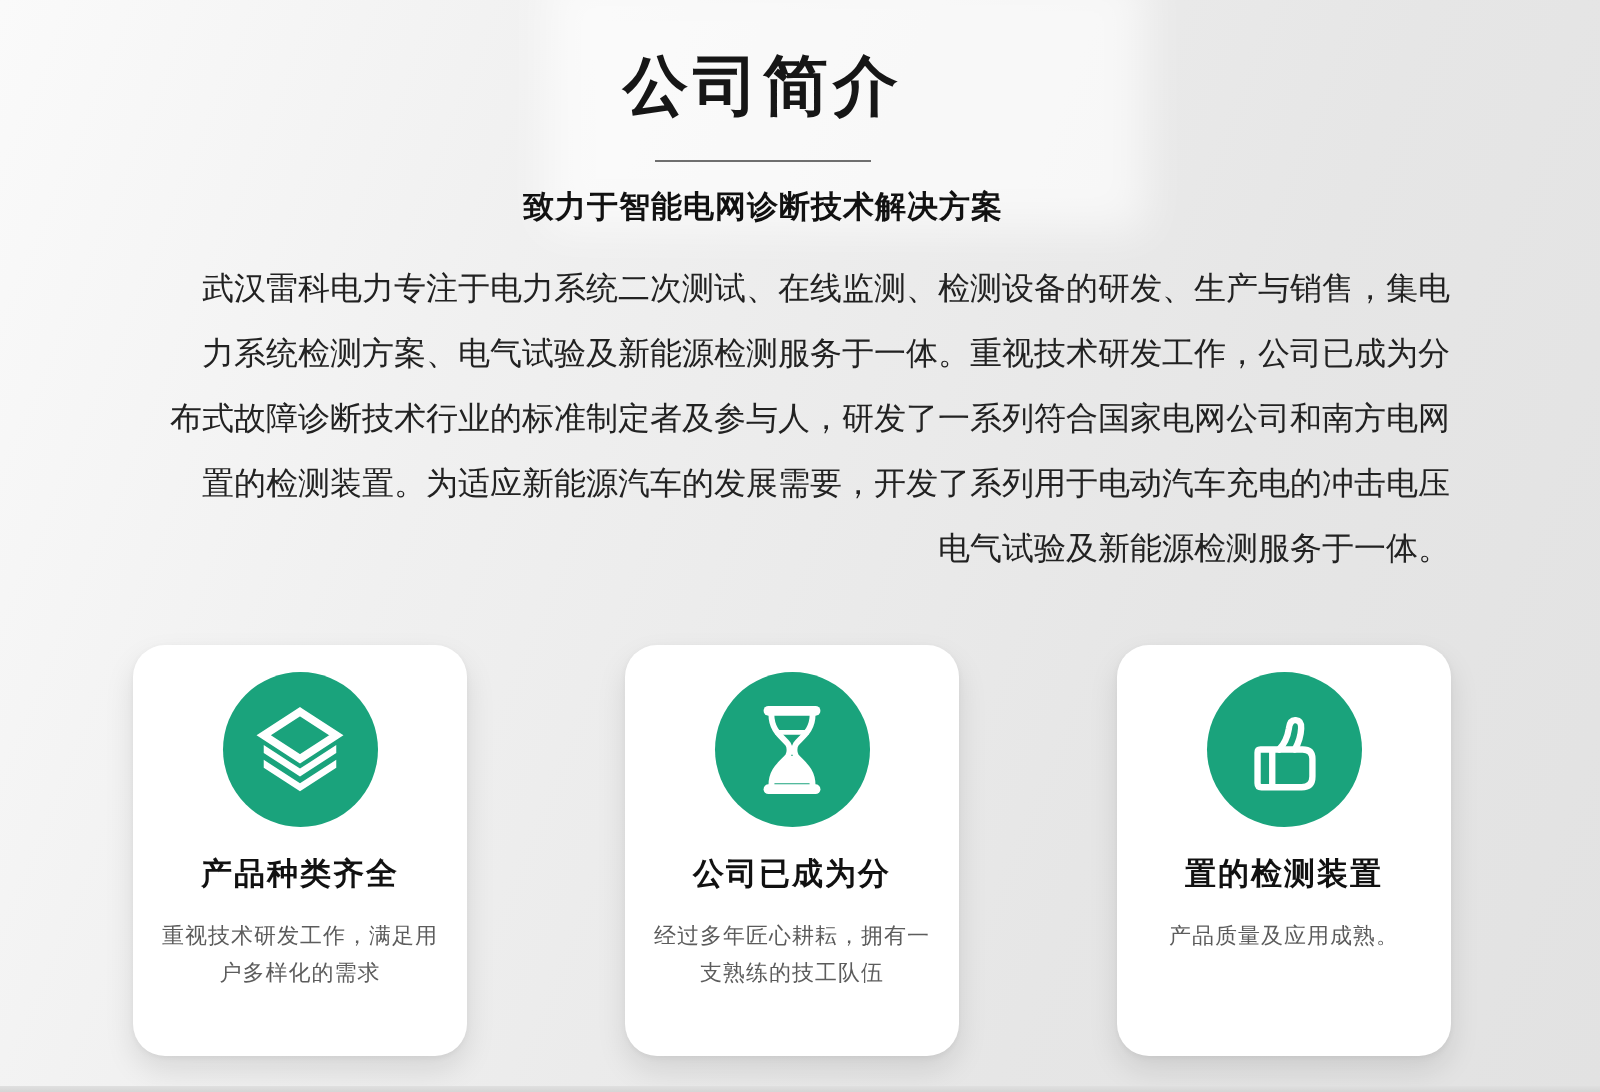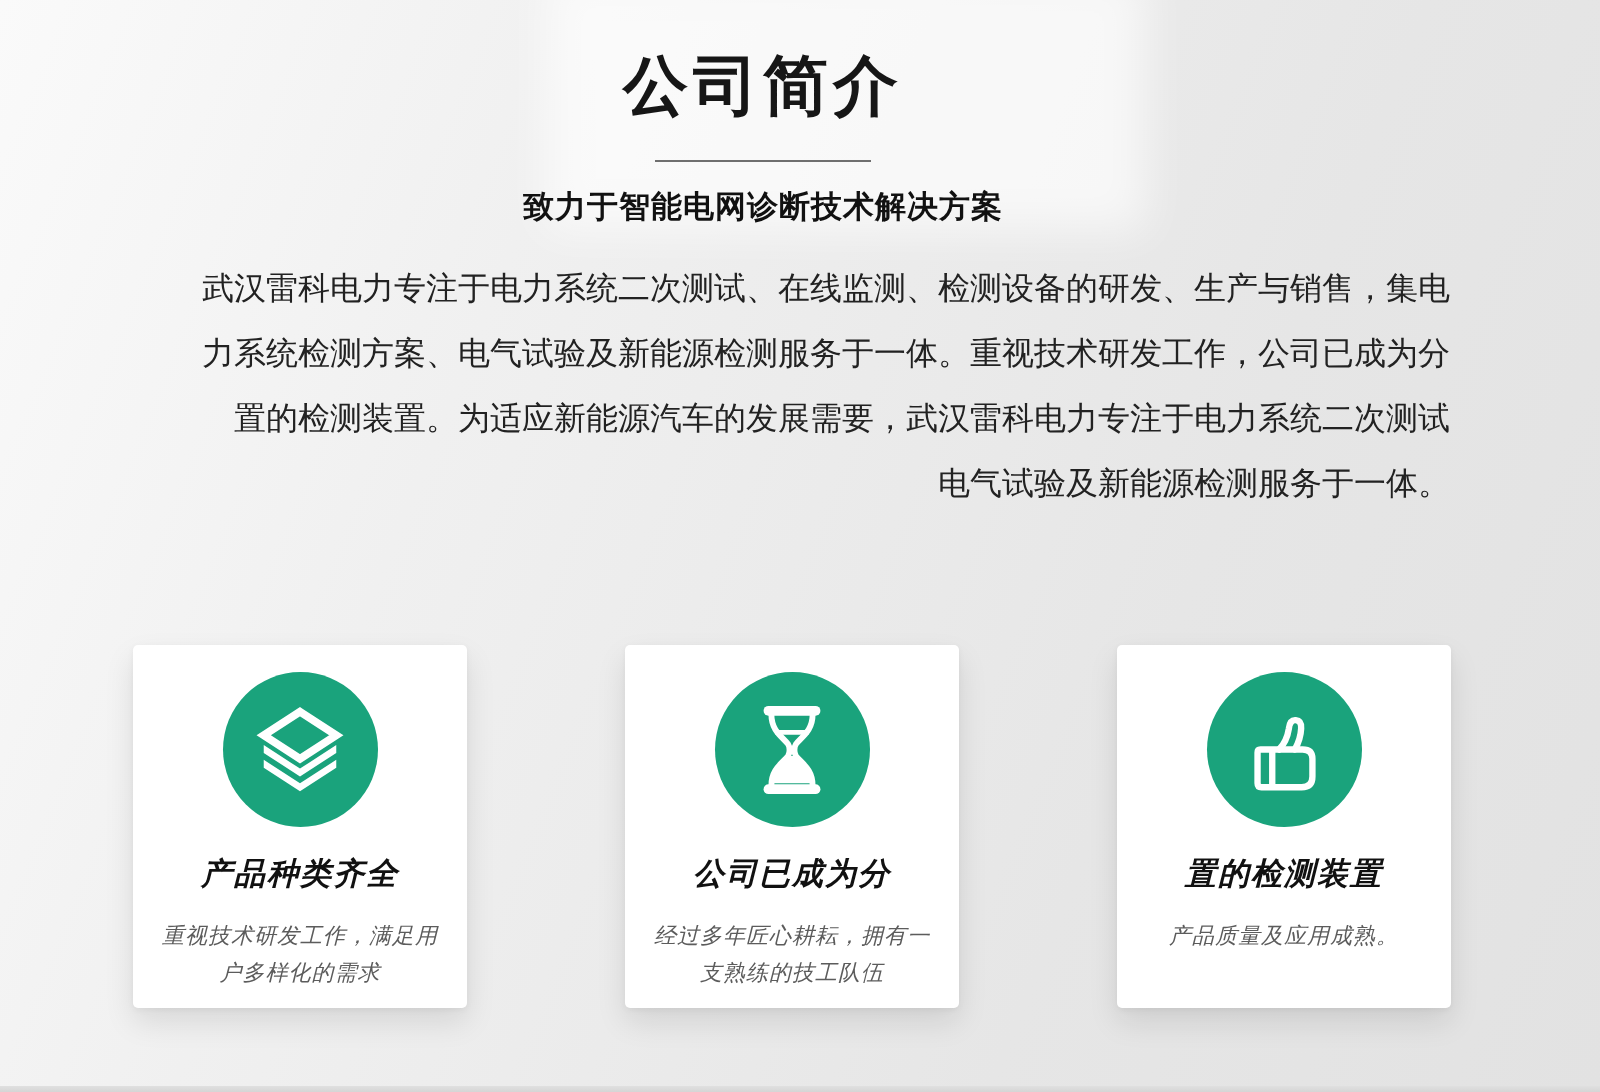--- a/index.html
+++ b/index.html
@@ -70,26 +70,25 @@
     position: absolute;
     top: 645px;
     left: -8px;
     width: 1600px;
     display: flex;
     justify-content: center;
     gap: 158px;
   }
   .card {
     width: 334px;
-    height: 363px;
+    height: 411px;
     background: #ffffff;
-    border-radius: 5px;
+    border-radius: 32px;
     box-shadow: 0 14px 30px rgba(0,0,0,0.10), 0 2px 6px rgba(0,0,0,0.05);
     text-align: center;
-    font-style: italic;
   }
   .card-icon-circle {
     width: 155px;
     height: 155px;
     border-radius: 50%;
     margin: 27px auto 0 auto;
     display: flex;
     align-items: center;
     justify-content: center;
   }
@@ -117,21 +116,22 @@
 
 <section class="hero">
   <h1 class="hero-title">公司简介</h1>
   <div class="hero-divider"></div>
   <h2 class="hero-subtitle">致力于智能电网诊断技术解决方案</h2>
 </section>
 
 <section class="intro">
   <div class="intro-line indent">武汉雷科电力专注于电力系统二次测试、在线监测、检测设备的研发、生产与销售，集电</div>
   <div class="intro-line">力系统检测方案、电气试验及新能源检测服务于一体。重视技术研发工作，公司已成为分</div>
-  <div class="intro-line">置的检测装置。为适应新能源汽车的发展需要，武汉雷科电力专注于电力系统二次测试</div>
+  <div class="intro-line">布式故障诊断技术行业的标准制定者及参与人，研发了一系列符合国家电网公司和南方电网</div>
+  <div class="intro-line">置的检测装置。为适应新能源汽车的发展需要，开发了系列用于电动汽车充电的冲击电压</div>
   <div class="intro-line">电气试验及新能源检测服务于一体。</div>
 </section>
 
 <section class="cards">
 
   <div class="card">
     <div class="card-icon-circle" style="background:#1aa37c;">
       <svg width="98" height="98" viewBox="0 0 100 100" aria-hidden="true">
         <polygon points="50,11 87,35 50,59 13,35" fill="none" stroke="#fff" stroke-width="8"></polygon>
         <path d="M13,45 L13,53 L50,77 L87,53 L87,45 L50,69 Z" fill="#fff"></path>

